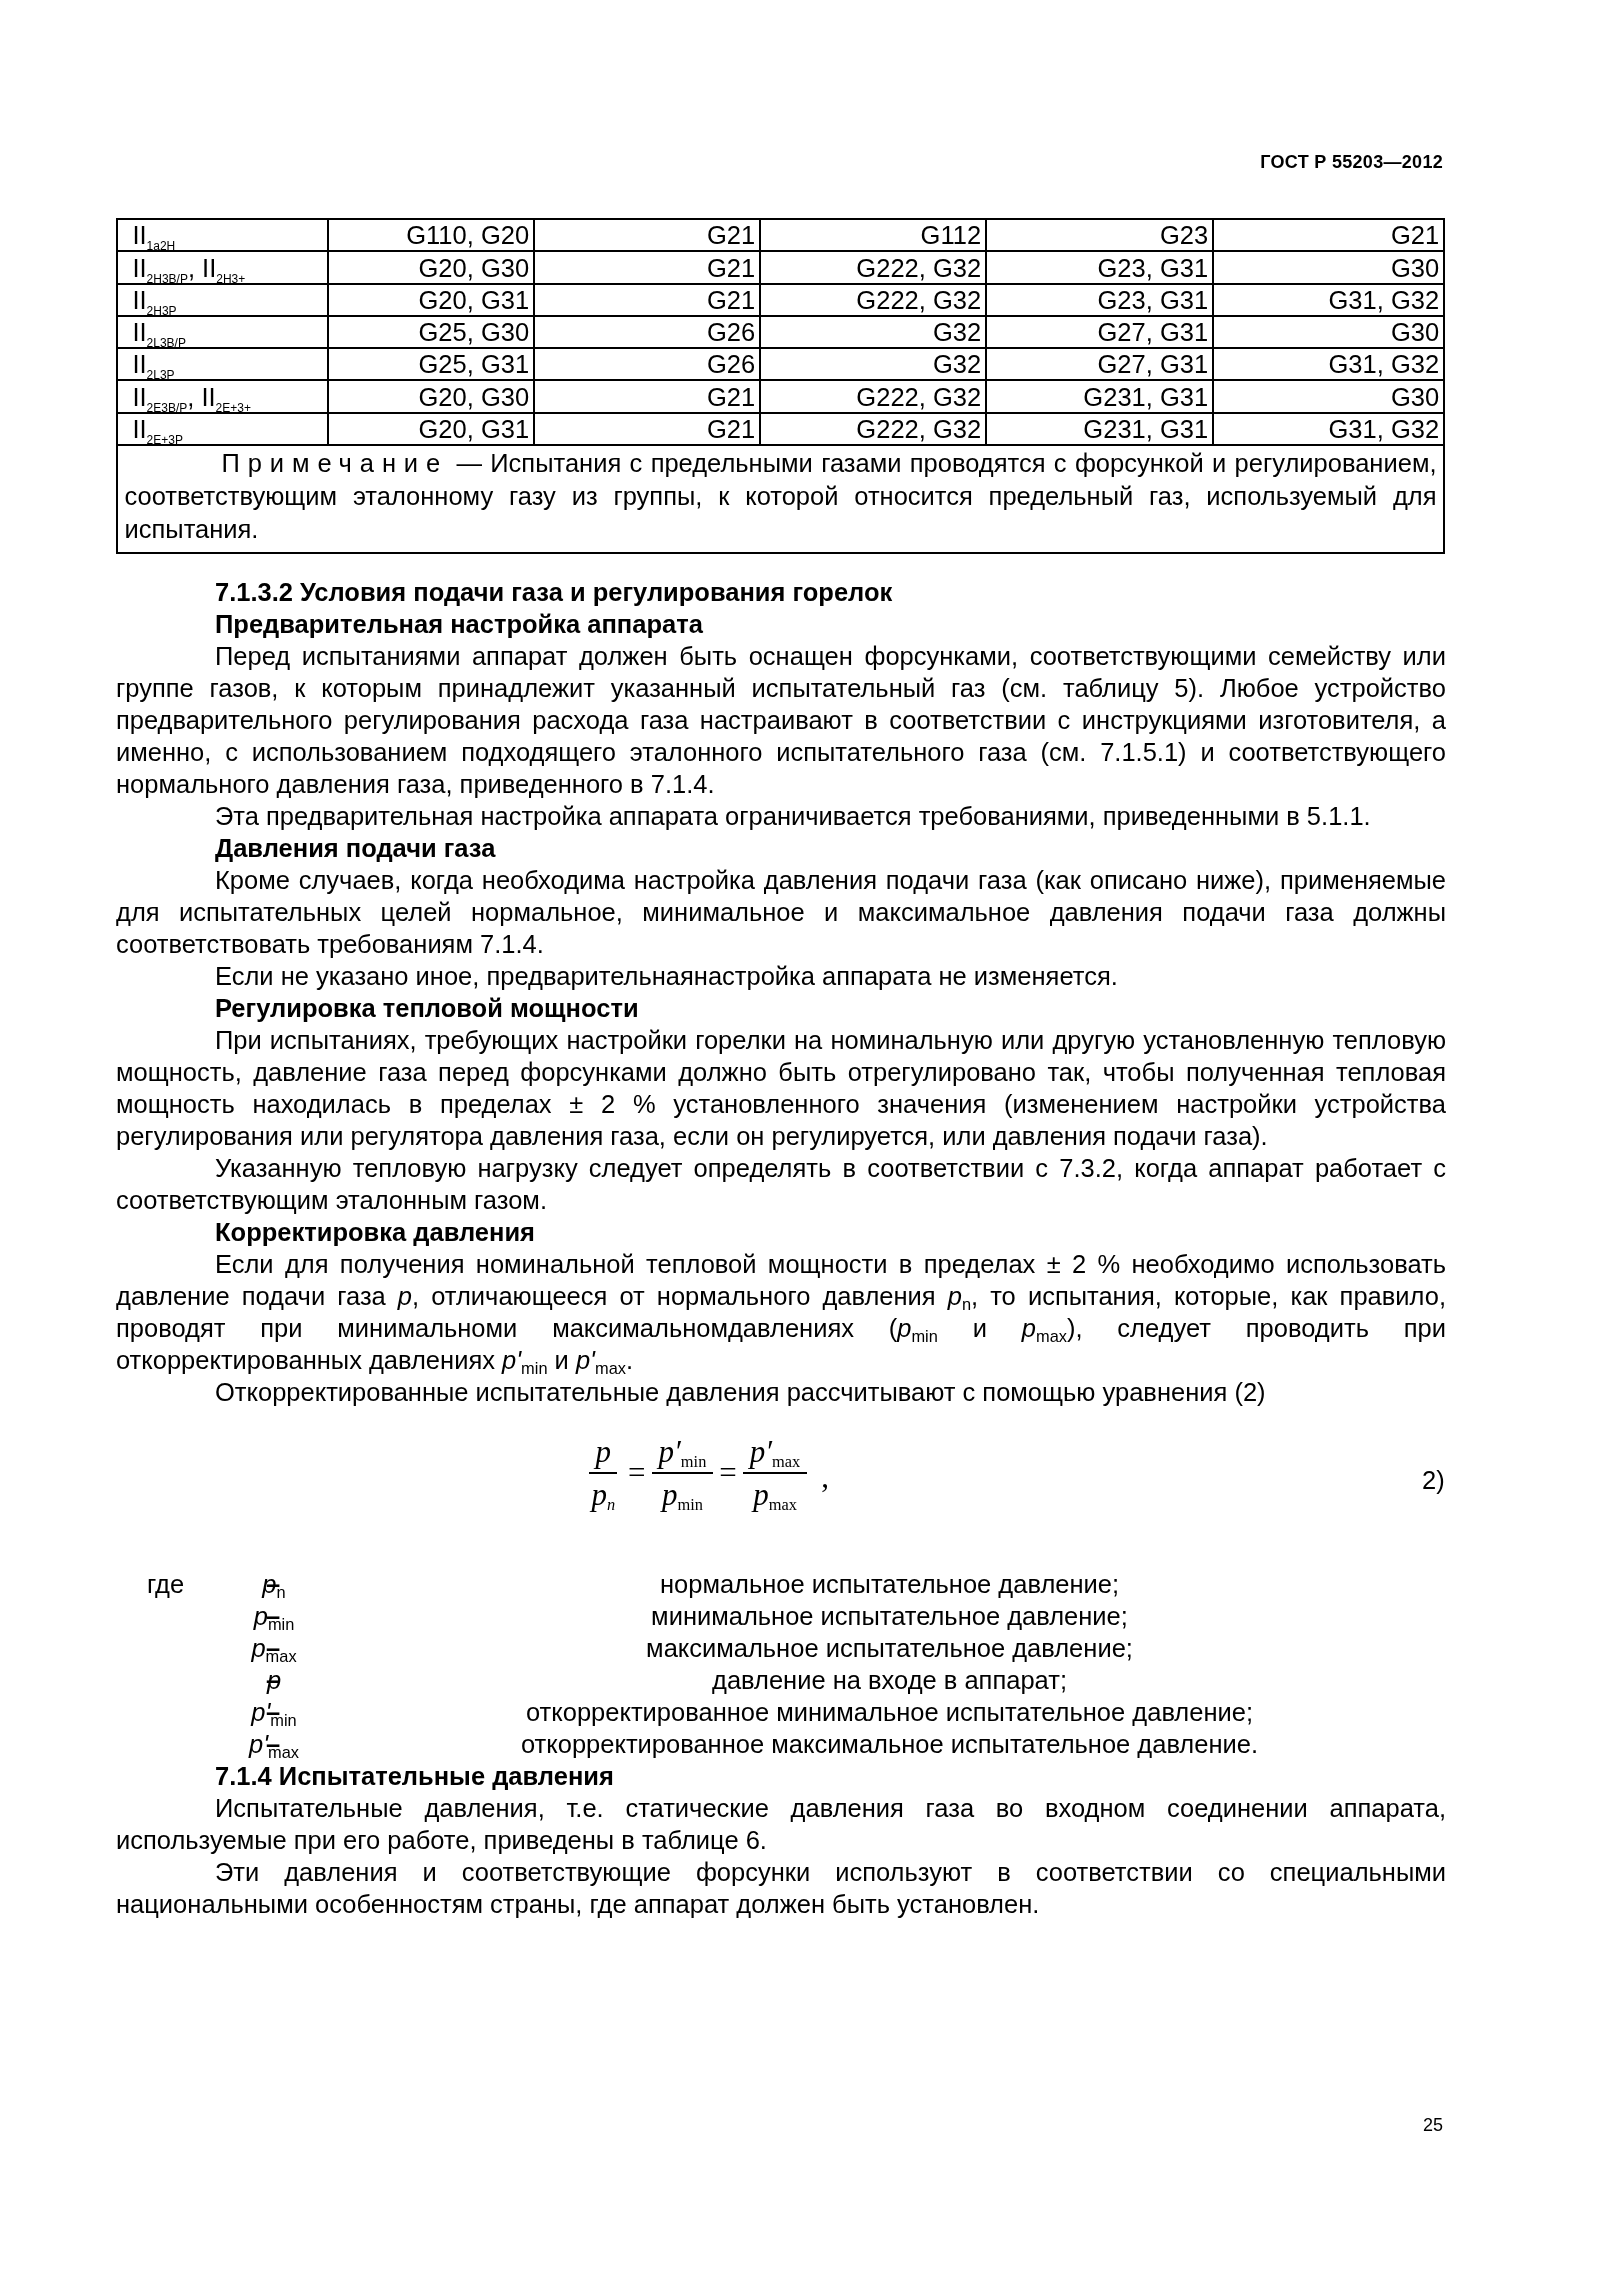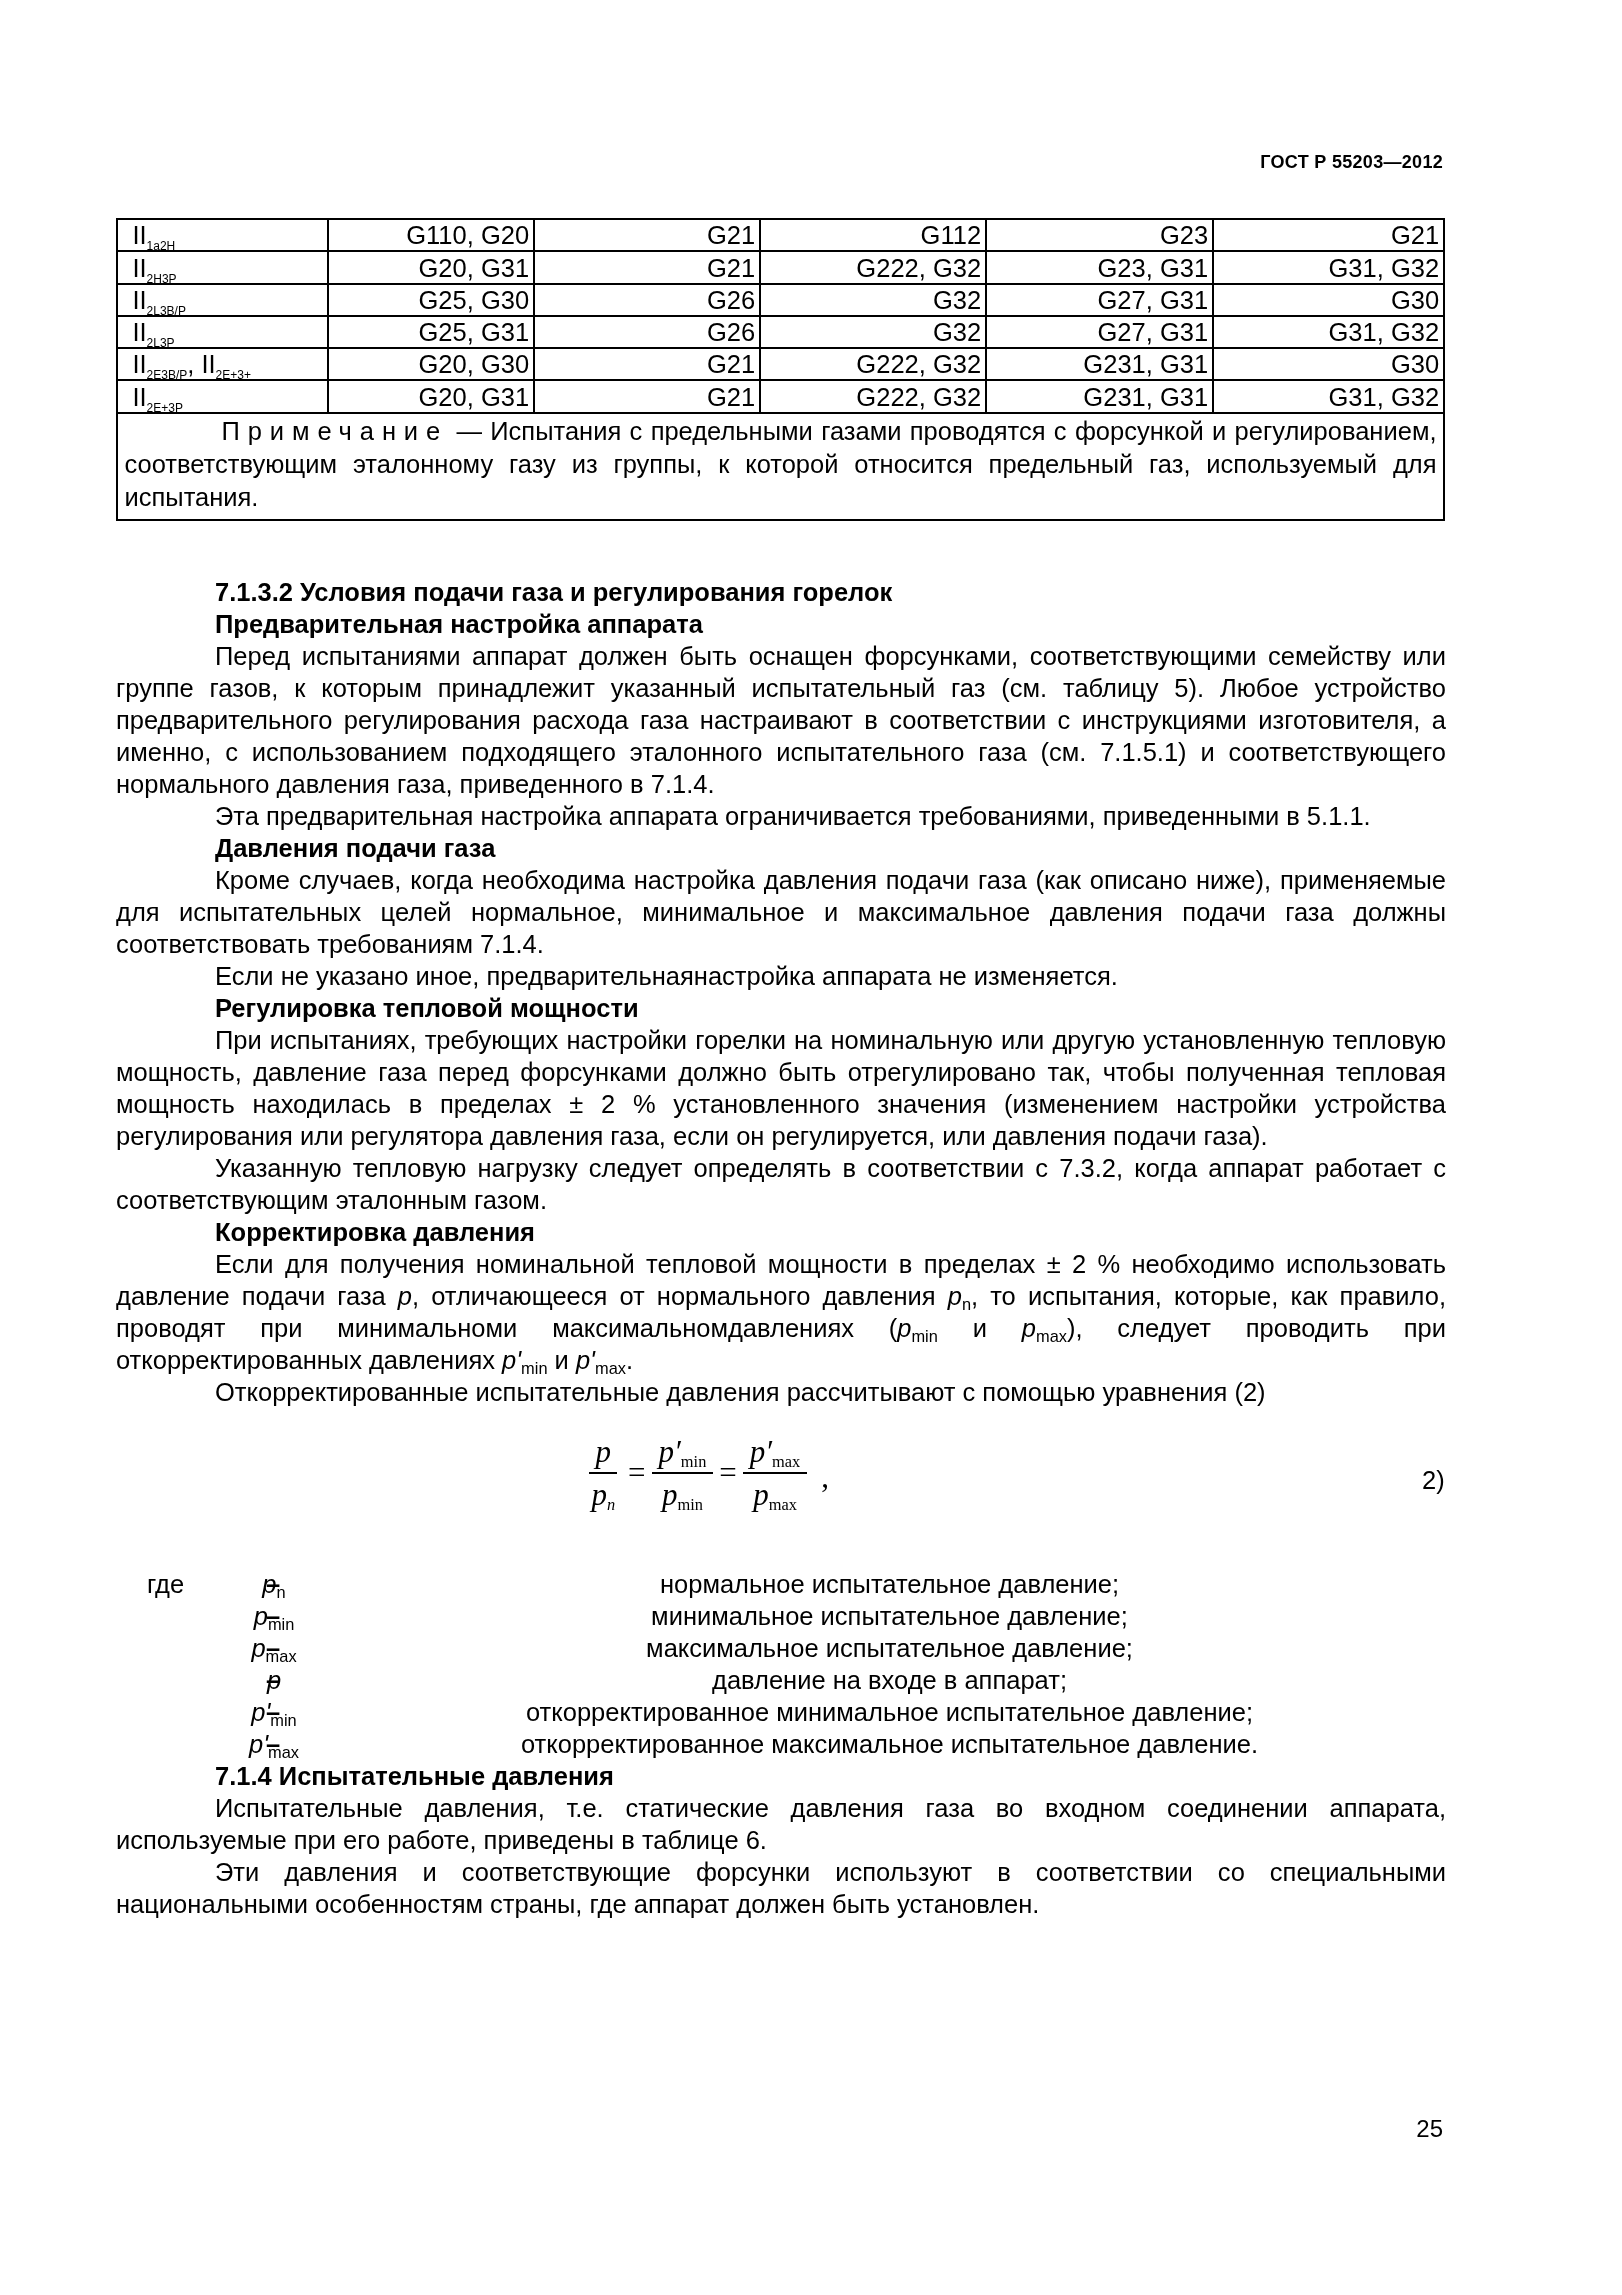--- a/index.html
+++ b/index.html
@@ -22,21 +22,21 @@
   .frac .num, .frac .den { padding: 0 6.5px; line-height: 41px; }
   .frac .num { border-bottom: 2px solid #000; }
   .frac sub { font-size: 19.6px; font-style: normal; vertical-align: -5.2px; }
   .frac .it-sub { font-style: italic; }
   .eq { font-style: normal; margin: 0 2.6px; }
   .comma { font-style: normal; margin-left: 10.5px; margin-top: 7.9px; }
   .eqnum { position: absolute; right: 1.3px; top: 56px; font-size: 25.5px; }
   .defs { display: grid; grid-template-columns: 99px 118px 1fr; row-gap: 0; line-height: 32px; text-align: center; }
   .defs .sym { font-style: italic; }
   .defs sub { font-size: 16.4px; font-style: normal; vertical-align: -5.2px; line-height: 0; }
-  .page-number { position: absolute; right: 180px; top: 2115px; font-size: 24px; margin-left: 16px; }
+  .page-number { position: absolute; right: 180px; top: 2115px; font-size: 18px; margin-left: 16px; }
   .it { font-style: italic; }
   .content sub { font-size: 16.4px; vertical-align: -5.2px; line-height: 0; }
 </style>
 </head>
 <body>
 
 <div class="page-header">ГОСТ Р 55203—2012</div>
 
 <table class="gas-table">
   <colgroup>
@@ -48,20 +48,28 @@
       <col style="width:231px">
   </colgroup>
   <tbody id="table-body">
       <tr>
         <td class="cat"><span>II</span><sub>1a2H</sub></td>
         <td>G110, G20</td>
         <td>G21</td>
         <td>G112</td>
         <td>G23</td>
         <td>G21</td>
+      </tr>
+      <tr>
+        <td class="cat"><span>II</span><sub>2H3B/P</sub>, <span>II</span><sub>2H3+</sub></td>
+        <td>G20, G30</td>
+        <td>G21</td>
+        <td>G222, G32</td>
+        <td>G23, G31</td>
+        <td>G30</td>
       </tr>
       <tr>
         <td class="cat"><span>II</span><sub>2H3P</sub></td>
         <td>G20, G31</td>
         <td>G21</td>
         <td>G222, G32</td>
         <td>G23, G31</td>
         <td>G31, G32</td>
       </tr>
       <tr>

